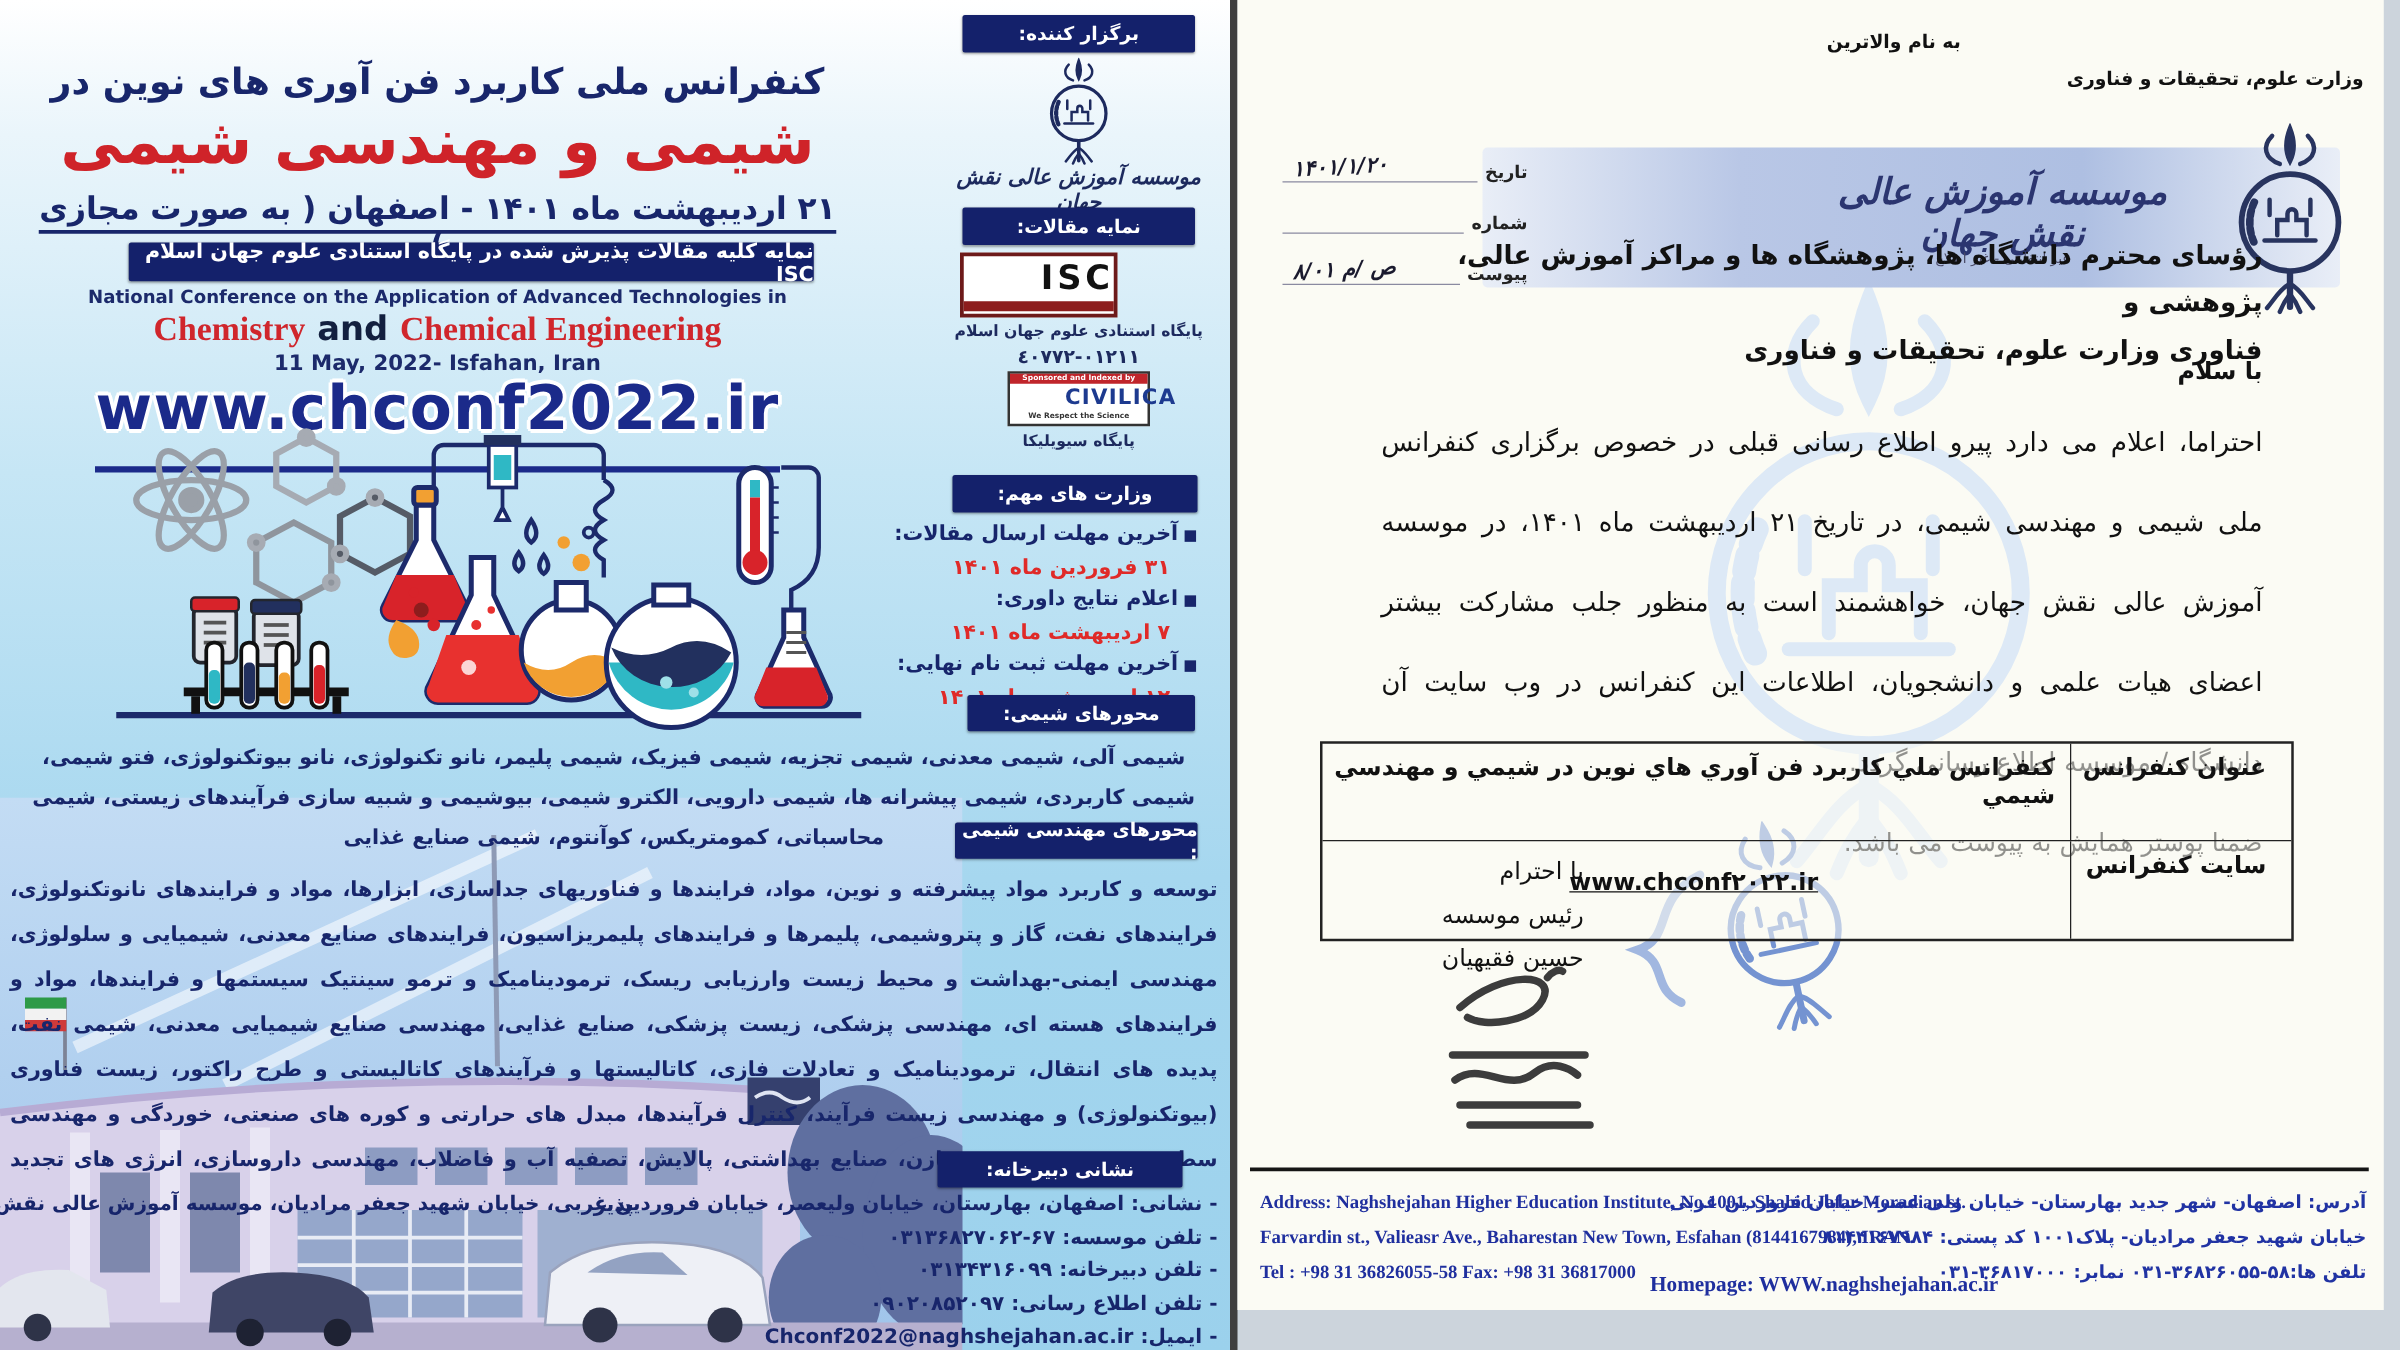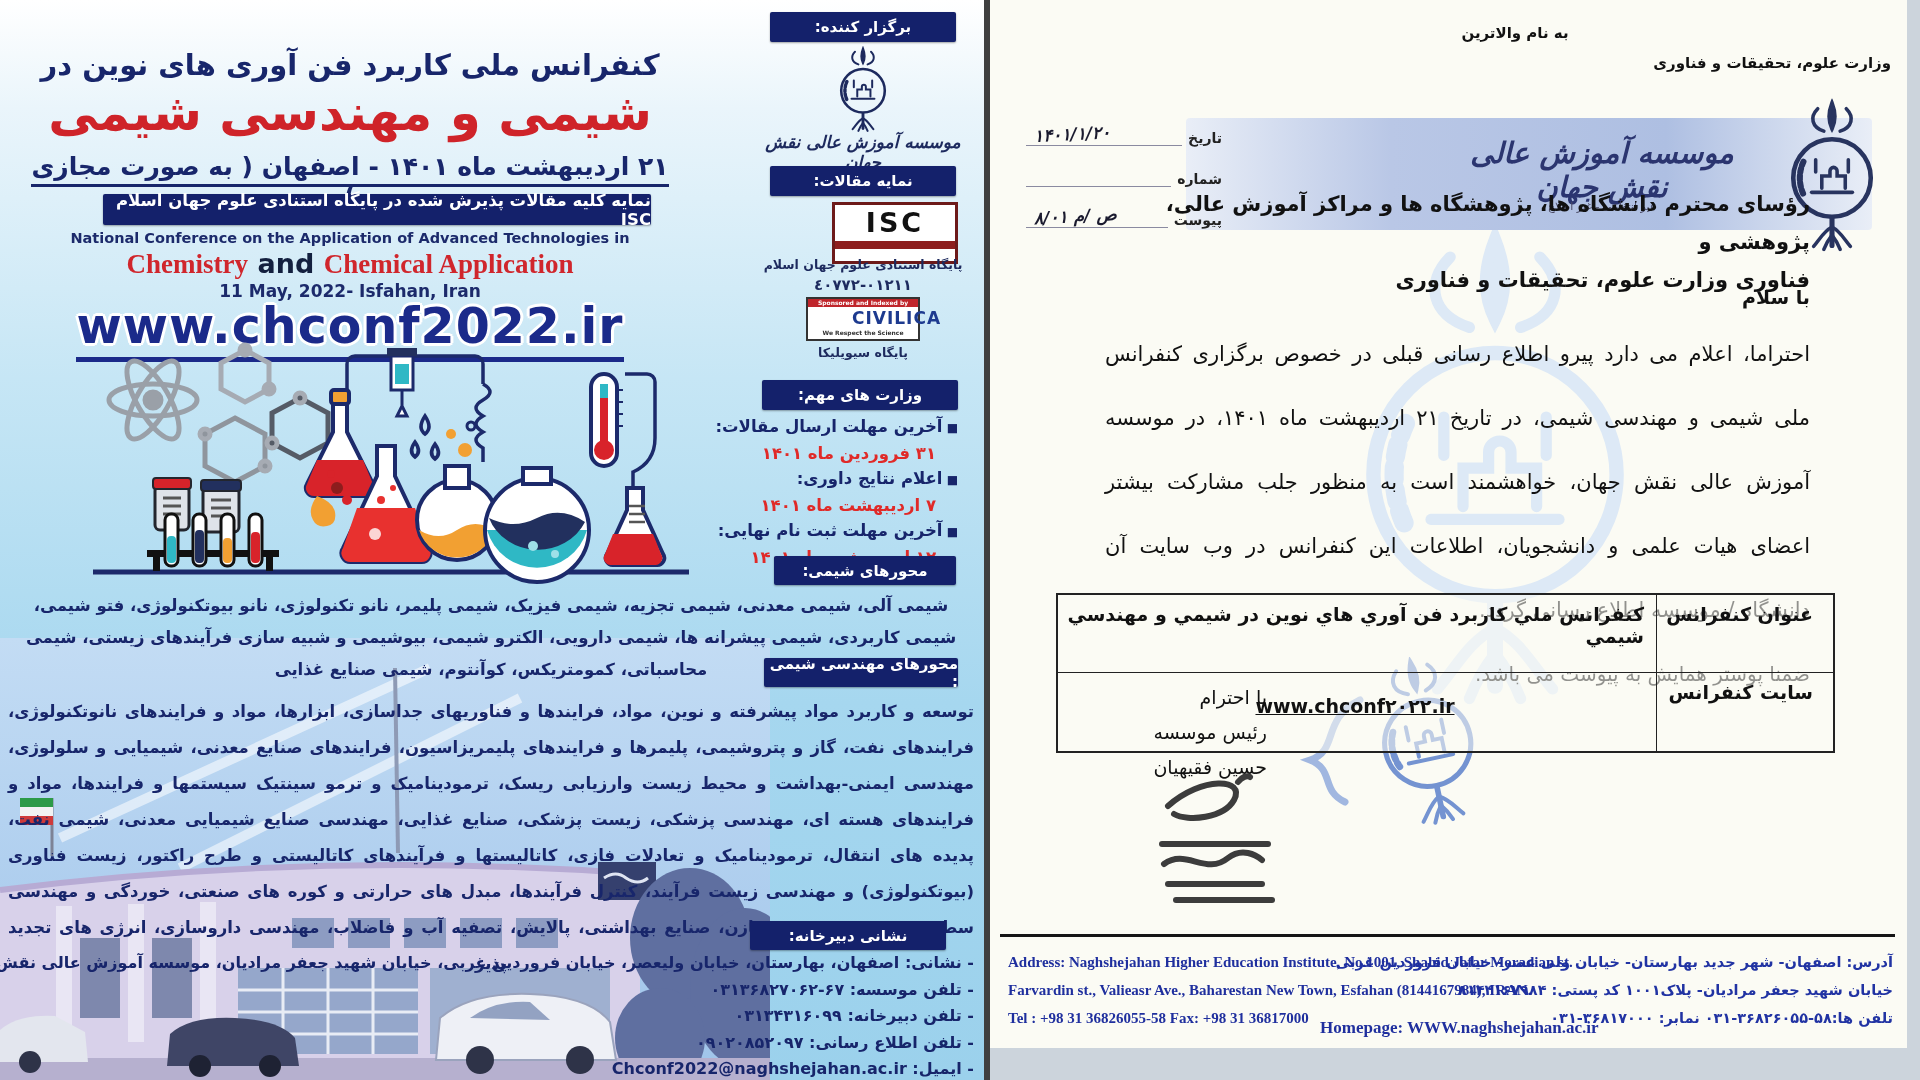--- a/index.html
+++ b/index.html
@@ -14,28 +14,28 @@
   #title-fa1{left:30px;top:48px;width:640px;text-align:center;font-size:29px;font-weight:bold;color:#18266b;}
   #title-fa2{left:10px;top:84px;width:680px;text-align:center;font-size:50px;font-weight:bold;color:#cf2329;}
   #title-date{left:30px;top:152px;width:640px;text-align:center;font-size:25px;font-weight:bold;color:#18266b;}
   #title-date span{border-bottom:3px solid #18266b;padding-bottom:3px;}
   #isc-banner{left:103px;top:194px;width:548px;height:31px;font-size:16.5px;}
   #en1{left:30px;top:230px;width:640px;text-align:center;font-size:14.5px;font-weight:bold;color:#1c2a6b;}
   #en2{left:30px;top:248px;width:640px;text-align:center;font-size:27px;font-weight:bold;}
   #en2 .dark{color:#13203f;}
   #en-date{left:30px;top:281px;width:640px;text-align:center;font-size:17px;font-weight:bold;color:#1c2a6b;}
   #url{left:30px;top:298px;width:640px;text-align:center;}
-  #url a{display:inline-block;font-size:49px;font-weight:900;color:#1b2a8a;text-decoration:none;border-bottom:5px solid #1b2a8a;padding-bottom:2px;letter-spacing:1px;
+  #url a{display:inline-block;font-size:49px;font-weight:900;color:#1b2a8a;text-decoration:none;border-bottom:5px solid #1b2a8a;padding-bottom:18px;letter-spacing:1px;
     text-shadow:-2px -2px 0 #fff,2px -2px 0 #fff,-2px 2px 0 #fff,2px 2px 0 #fff,0 -3px 0 #fff,0 3px 0 #fff,-3px 0 0 #fff,3px 0 0 #fff;}
   
   #bar-organizer{left:770px;top:12px;width:186px;height:30px;}
   #poster-logo{left:818px;top:46px;width:90px;height:86px;color:#1d2a5e;}
   #calligraphy-poster{left:756px;top:132px;width:214px;text-align:center;font-size:17px;font-weight:bold;font-style:italic;color:#1d2a5e;}
   #bar-index{left:770px;top:166px;width:186px;height:30px;}
-  #isc-box{left:832px;top:202px;width:126px;height:62px;background:#fff;border:3px solid #6d1a1a;box-sizing:border-box;text-align:center;}
+  #isc-box{left:768px;top:202px;width:126px;height:52px;background:#fff;border:3px solid #6d1a1a;box-sizing:border-box;text-align:right;}
   #isc-box .isc-word{font-size:27px;font-weight:900;color:#111;letter-spacing:3px;line-height:36px;}
   #isc-box .isc-strip{height:8px;background:#8d1d1d;}
   #isc-sub{left:756px;top:257px;width:214px;text-align:center;font-size:12.5px;font-weight:bold;color:#1d2a5e;}
   #isc-code{left:756px;top:276px;width:214px;text-align:center;font-size:15px;font-weight:bold;color:#1d2a5e;}
   #civ-box{left:806px;top:297px;width:114px;height:44px;background:#fff;border:2px solid #333;box-sizing:border-box;text-align:center;}
   #civ-box .civ-top{background:#c0252b;color:#fff;font-size:6px;font-weight:bold;line-height:8px;}
   #civ-box .civ-word{font-size:17px;font-weight:700;color:#1d3a8f;line-height:22px;letter-spacing:1px;padding-left:44px;}
   #civ-box .civ-bot{color:#333;font-size:6px;font-weight:bold;line-height:8px;}
   #civ-sub{left:756px;top:345px;width:214px;text-align:center;font-size:12.5px;font-weight:bold;color:#1d2a5e;}
   #bar-dates{left:762px;top:380px;width:196px;height:30px;}
@@ -183,21 +183,21 @@
         <circle cx="30" cy="424" r="11" fill="#2e3348"></circle>
       </g>
     </g>
   </svg>
 
   <div id="title-fa2" class="abs fa">شیمی و مهندسی شیمی</div>
   <div id="title-fa1" class="abs fa">کنفرانس ملی کاربرد فن آوری های نوین در</div>
   <div id="title-date" class="abs fa"><span>۲۱ اردیبهشت ماه ۱۴۰۱ - اصفهان ( به صورت مجازی )</span></div>
   <div id="isc-banner" class="abs pbar">نمایه کلیه مقالات پذیرش شده در پایگاه استنادی علوم جهان اسلام ISC</div>
   <div id="en1" class="abs">National Conference on the Application of Advanced Technologies in</div>
-  <div id="en2" class="abs"><span class="red">Chemistry</span><span class="dark"> and </span><span class="red">Chemical Application</span></div>
+  <div id="en2" class="abs"><span class="red">Chemistry</span><span class="dark"> and </span><span class="red">Chemical Engineering</span></div>
   <div id="en-date" class="abs">11 May, 2022- Isfahan, Iran</div>
   <div id="url" class="abs"><a href="#">www.chconf2022.ir</a></div>
 
   <svg class="abs" style="left:85px;top:338px;z-index:1" width="612" height="246" viewBox="0 0 612 246">
     <line x1="8" y1="234" x2="604" y2="234" stroke="#1c2a6b" stroke-width="5"></line>
     <g stroke="#9aa0a8" stroke-width="5" fill="none">
       <ellipse cx="68" cy="62" rx="44" ry="16"></ellipse>
       <ellipse cx="68" cy="62" rx="44" ry="16" transform="rotate(60 68 62)"></ellipse>
       <ellipse cx="68" cy="62" rx="44" ry="16" transform="rotate(-60 68 62)"></ellipse>
       <circle cx="68" cy="62" r="8" fill="#9aa0a8"></circle>

